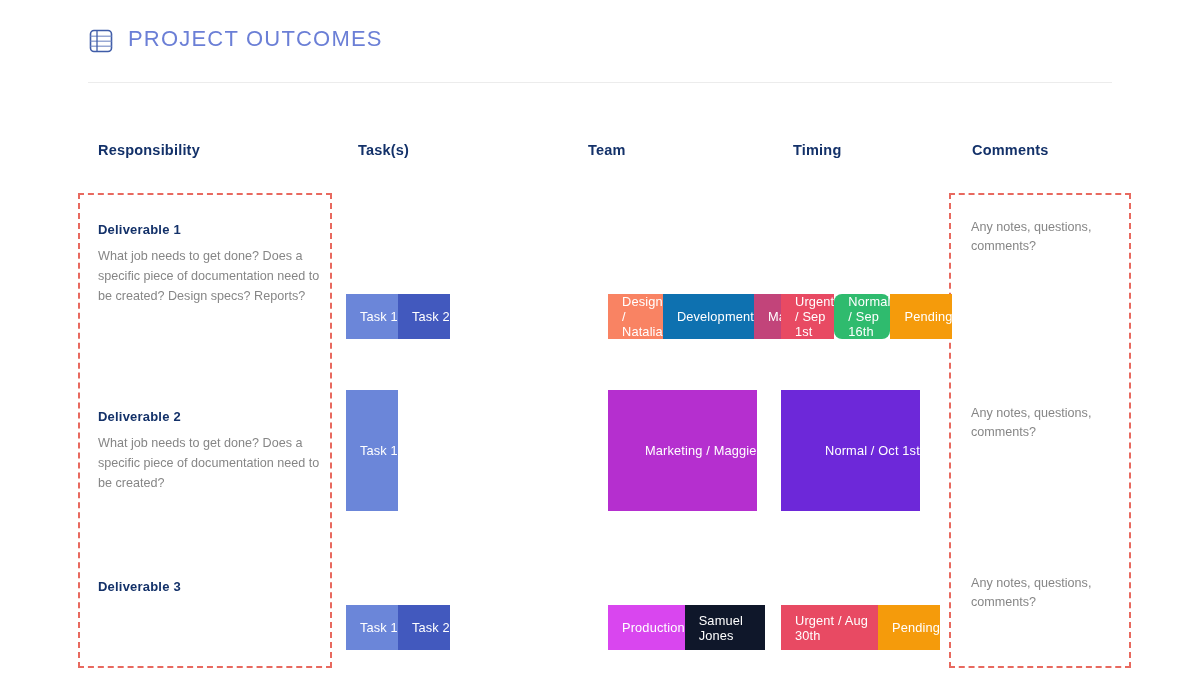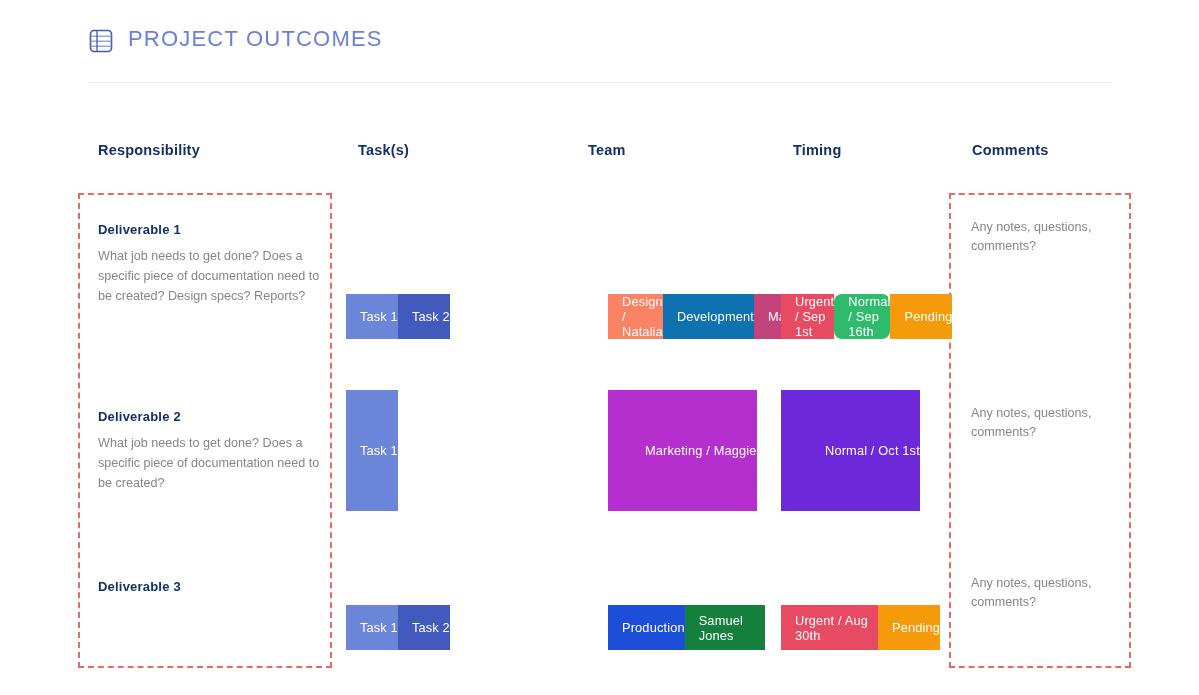--- a/index.html
+++ b/index.html
@@ -133,22 +133,22 @@
     </div>
   <div class="stack col-timing row-2">
       <div class="blk" style="background: #6d28d9; height: 100%; padding-left: 44px;">Normal / Oct 1st</div>
     </div>
 
   <div class="stack col-tasks  row-3">
       <div class="blk" style="background: rgb(107, 134, 217); height: 50%;">Task 1</div>
       <div class="blk" style="background: rgb(66, 89, 190); height: 50%;">Task 2</div>
     </div>
   <div class="stack col-team   row-3">
-      <div class="blk" style="background: #1d4ed8; height: 50%;">Production</div>
-      <div class="blk" style="background: #15803d; height: 50%;">Samuel Jones</div>
+      <div class="blk" style="background: #d946ef; height: 50%;">Production</div>
+      <div class="blk" style="background: #0f172a; height: 50%;">Samuel Jones</div>
     </div>
   <div class="stack col-timing row-3">
       <div class="blk" style="background: rgb(232, 74, 99); height: 50%;">Urgent / Aug 30th</div>
       <div class="blk" style="background: rgb(245, 155, 11); height: 50%;">Pending</div>
     </div>
 
   <div class="comment-cell cm-1">Any notes, questions, comments?</div>
   <div class="comment-cell cm-2">Any notes, questions, comments?</div>
   <div class="comment-cell cm-3">Any notes, questions, comments?</div>
 

